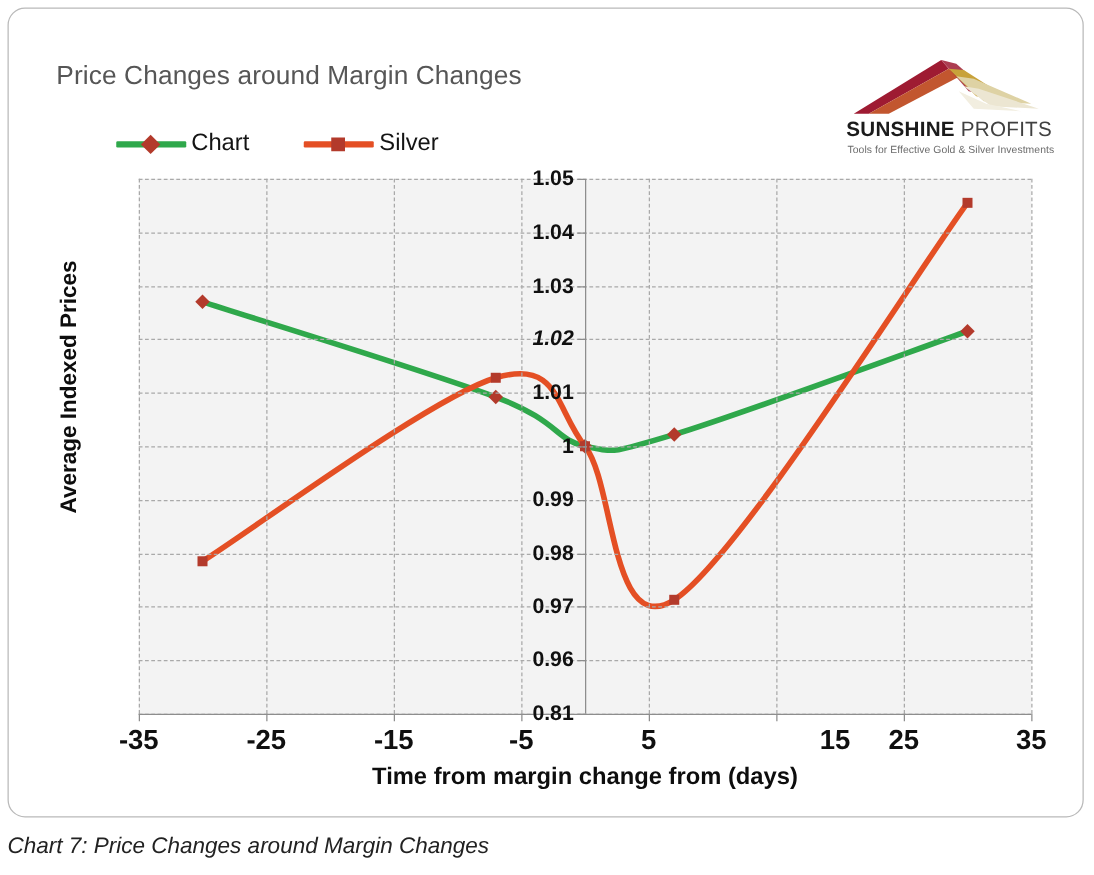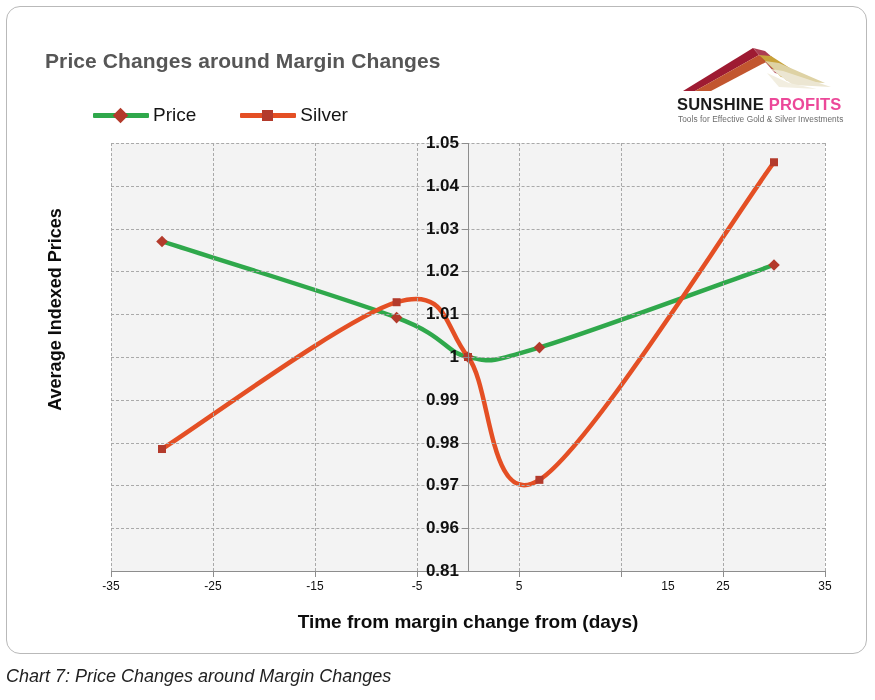--- a/index.html
+++ b/index.html
@@ -25,21 +25,21 @@
     background: #ffffff;
     box-sizing: border-box;
   }
 
   
   #chart-title {
     position: absolute;
     left: 38px;
     top: 42px;
     font-size: 21px;
-    font-weight: bold;
+    font-weight: normal;
     color: #565656;
     letter-spacing: 0.1px;
     white-space: nowrap;
   }
 
   
   #logo {
     position: absolute;
     left: 668px;
     top: 36px;
@@ -56,21 +56,21 @@
   #logo-wordmark {
     position: absolute;
     left: 2px;
     top: 52px;
     font-size: 16.5px;
     font-weight: bold;
     color: #1b1b1b;
     letter-spacing: 0.2px;
     white-space: nowrap;
   }
-  #logo-wordmark .light { font-weight: bold; color: #ec4899; }
+  #logo-wordmark .light { font-weight: normal; color: #404040; }
   #logo-tagline {
     position: absolute;
     left: 3px;
     top: 71px;
     font-size: 8.3px;
     color: #6c6c6c;
     letter-spacing: 0.05px;
     white-space: nowrap;
   }
 
@@ -177,22 +177,22 @@
     left: 455px;
     width: 6px;
     height: 0;
     border-top: 1px solid #8d8d8d;
   }
 
   
   .xlabel {
     position: absolute;
     top: 572px;
-    font-size: 12px;
-    font-weight: normal;
+    font-size: 22px;
+    font-weight: bold;
     color: #101010;
     text-align: left;
     transform: translateX(-50%);
     white-space: nowrap;
   }
   .ylabel {
     position: absolute;
     right: 0;
     font-size: 17px;
     font-weight: bold;
@@ -267,21 +267,21 @@
     <div id="logo-wordmark"><span>SUNSHINE</span> <span class="light">PROFITS</span></div>
     <div id="logo-tagline">Tools for Effective Gold &amp; Silver Investments</div>
   </div>
 
   <div id="legend">
     <div class="legend-entry">
       <span class="legend-swatch">
         <span class="legend-line" style="background:#2fa84b"></span>
         <span class="legend-marker diamond"></span>
       </span>
-      <span class="legend-label">Price</span>
+      <span class="legend-label">Chart</span>
     </div>
     <div class="legend-entry">
       <span class="legend-swatch">
         <span class="legend-line" style="background:#e44f24"></span>
         <span class="legend-marker"></span>
       </span>
       <span class="legend-label">Silver</span>
     </div>
   </div>
 
@@ -363,21 +363,21 @@
       <div class="xlabel" style="left: 818px;">35</div>
     </div>
   <div id="ylabels-wrap">
       <div class="ylabel" style="top: 564px;">0.81</div>
       <div class="ylabel" style="top: 521.2px;">0.96</div>
       <div class="ylabel" style="top: 478.4px;">0.97</div>
       <div class="ylabel" style="top: 435.6px;">0.98</div>
       <div class="ylabel" style="top: 392.8px;">0.99</div>
       <div class="ylabel" style="top: 350px;">1</div>
       <div class="ylabel" style="top: 307.2px;">1.01</div>
-      <div class="ylabel" style="top: 264.4px;">1.02</div>
+      <div class="ylabel" style="top: 264.4px; font-style: italic;">1.02</div>
       <div class="ylabel" style="top: 221.6px; margin-left: 42px;">1.03</div>
       <div class="ylabel" style="top: 178.8px;">1.04</div>
       <div class="ylabel" style="top: 136px;">1.05</div>
     </div>
 
   <div id="xaxis-title">Time from margin change from (days)</div>
   <div id="yaxis-title">Average Indexed Prices</div>
 </div>
 
 <div id="caption">Chart 7: Price Changes around Margin Changes</div>

